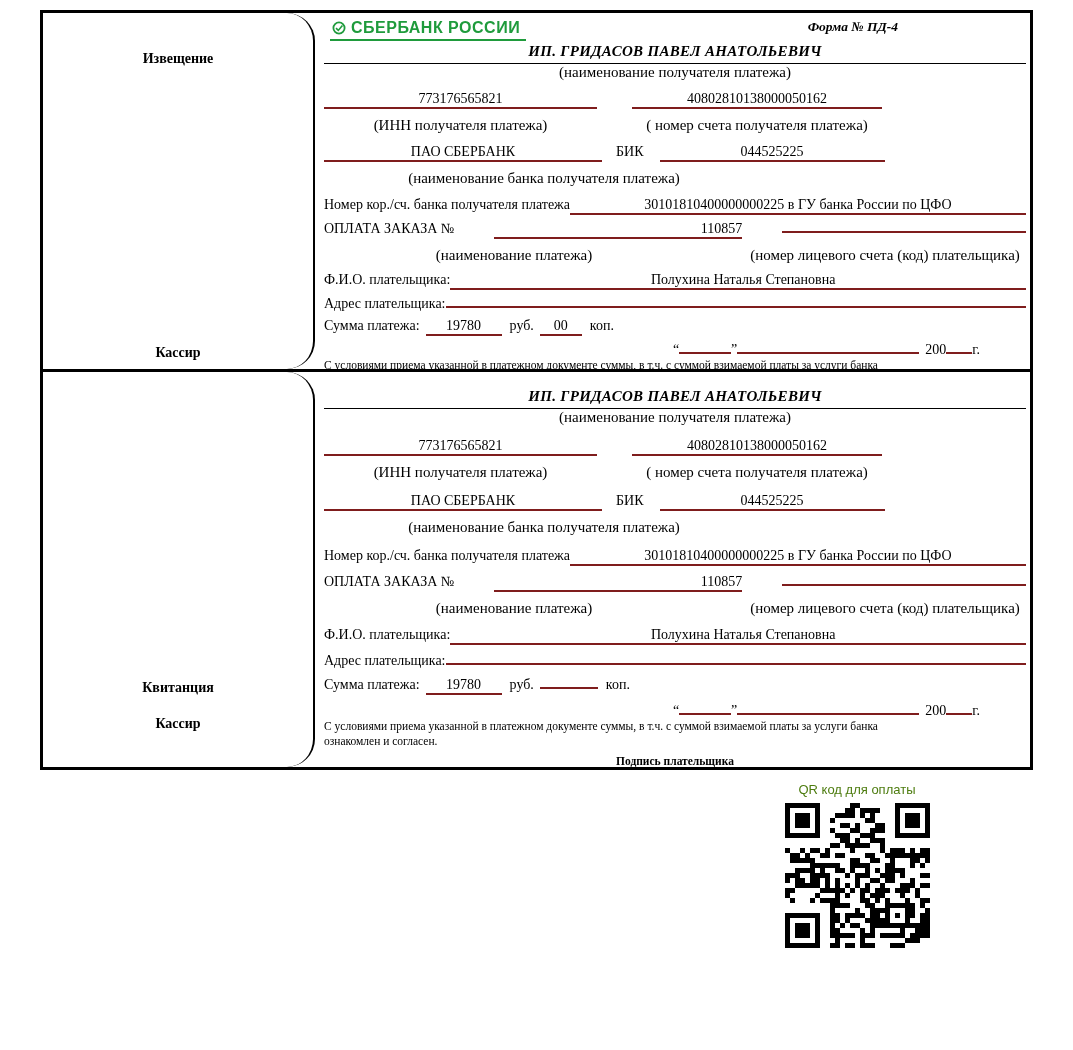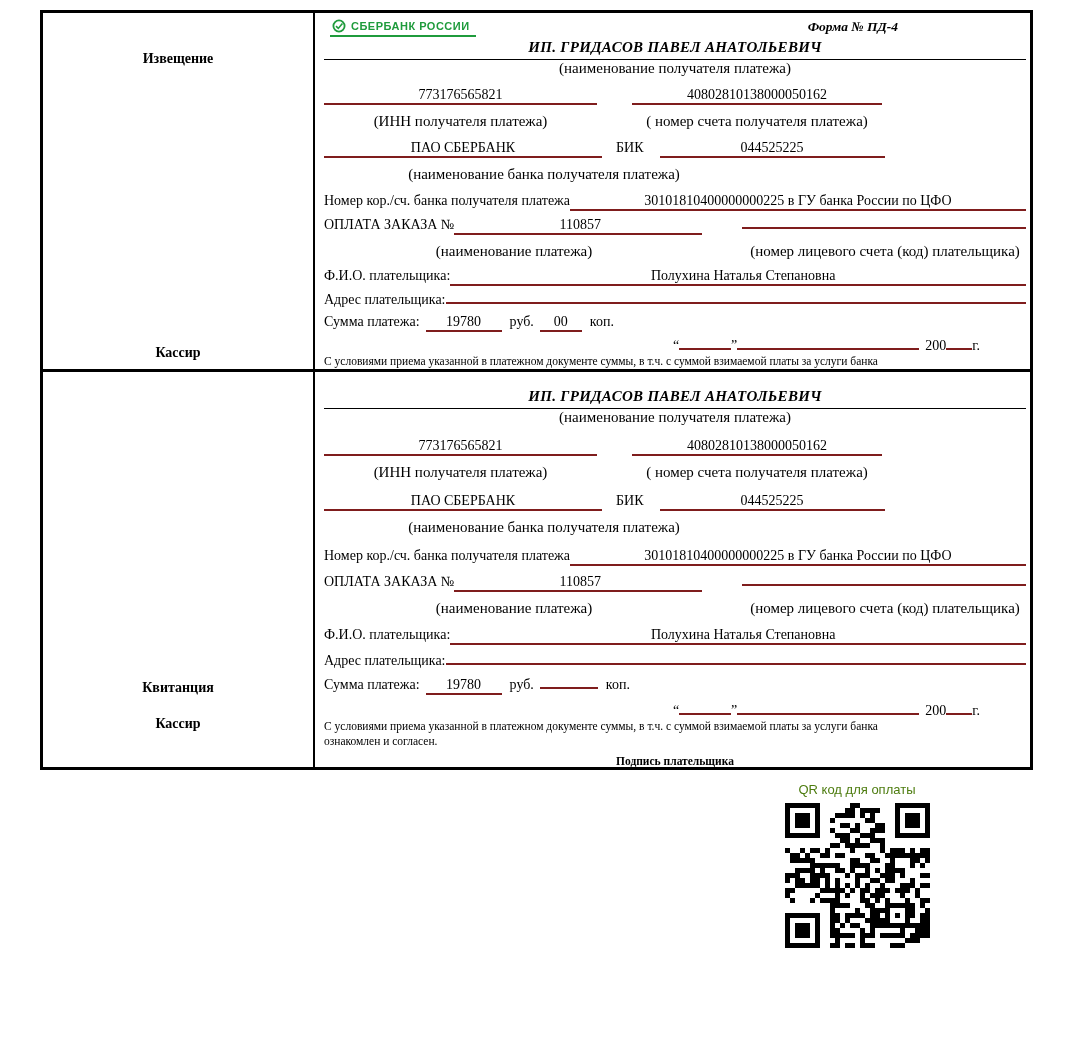--- a/index.html
+++ b/index.html
@@ -4,49 +4,49 @@
 <style>
   html,body{margin:0;padding:0;background:#fff;}
   .page{position:relative;width:1073px;height:1050px;background:#fff;
         font-family:"Liberation Serif","DejaVu Serif",serif;color:#000;}
 
   
   .slip{position:absolute;left:40px;width:993px;border:3px solid #000;
         box-sizing:border-box;display:flex;background:#fff;}
   .slip-notice{top:10px;height:362px;}
   .slip-receipt{top:369px;height:401px;}
-  .left-col{width:272px;flex:none;border-right:2px solid #000;position:relative;box-sizing:border-box;}
+  .left-col{width:272px;flex:none;border-right:2px solid #000;position:relative;box-sizing:border-box;border-radius:28px;}
   .left-lbl{position:absolute;width:100%;text-align:center;font-weight:bold;font-size:14px;}
   .right-col{flex:1;box-sizing:border-box;padding:6px 4px 4px 9px;font-size:14px;
              display:flex;flex-direction:column;}
   .slip-receipt .right-col{padding-top:14px;}
 
   
   .row{display:flex;align-items:baseline;}
   .u{display:inline-block;border-bottom:2px solid #7f1d1d;text-align:center;box-sizing:border-box;}
   .grow{flex:1;}
   .cap{font-size:15px;text-align:center;}
   .caps-row{display:flex;margin-top:8px;}
 
   .hdr-row{display:flex;align-items:flex-start;height:22px;}
   .logo{display:inline-flex;align-items:center;gap:5px;margin-left:6px;
         border-bottom:2px solid #1f9b3c;padding:0 6px 2px 2px;}
   .logo-text{color:#1f9b3c;font-family:"Liberation Sans","DejaVu Sans",sans-serif;
-             font-weight:bold;font-size:11px;letter-spacing:.5px;}
+             font-weight:bold;font-size:16px;letter-spacing:.5px;}
   .form-no{margin-left:auto;margin-right:128px;font-weight:bold;font-style:italic;font-size:13.5px;}
 
   .title-row{border-bottom:1px solid #000;padding-bottom:3px;margin-top:2px;}
   .title{text-align:center;font-weight:bold;font-size:15px;letter-spacing:.3px;font-style:italic;}
 
   .w273{width:273px;} .w250{width:250px;} .ml35{margin-left:35px;}
   .w278{width:278px;} .w225{width:225px;}
   .bik-lbl{margin-left:14px;}
   .bik-val{margin-left:16px;}
 
-  .purpose-u{width:248px;text-align:center;padding-left:4px;}
+  .purpose-u{width:248px;text-align:right;padding-left:4px;margin-left:40px;}
   .purpose-gap{width:40px;flex:none;}
   .fio-val{text-align:center;padding-left:10px;}
 
   .sum-u-rub{width:76px;}
   .sum-u-kop{width:42px;}
   .slip-receipt .sum-u-kop{width:58px;}
   .sum-lbl{margin:0 6px 0 8px;}
 
   .date-row{display:flex;justify-content:flex-end;align-items:baseline;padding-right:46px;}
   .dq{font-size:14px;}

